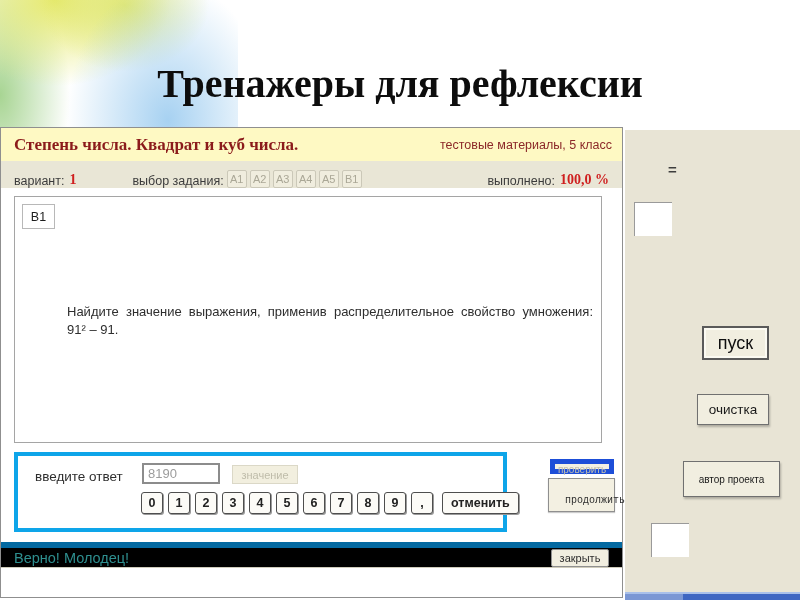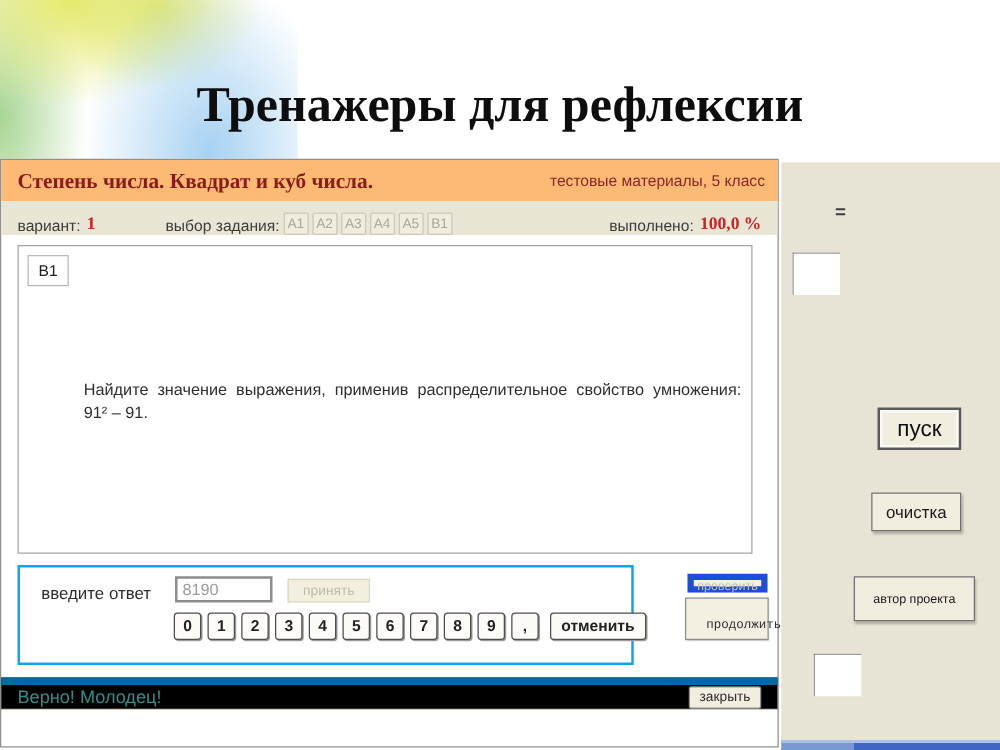--- a/index.html
+++ b/index.html
@@ -19,21 +19,21 @@
   }
 
   .title { position:absolute; top:60px; left:0; width:800px; text-align:center;
            font-family:"Liberation Serif",serif; font-weight:bold; font-size:40px; color:#0d0d0d; }
 
   
   .app { position:absolute; left:0; top:127px; width:623px; height:471px;
          background:#fff; border:1px solid #8f8f8f; }
 
   .app-header { display:flex; justify-content:space-between; align-items:center;
-                height:33px; padding:0 10px 0 13px; background:#fdba74; }
+                height:33px; padding:0 10px 0 13px; background:#fef9c3; }
   .app-title { font-family:"Liberation Serif",serif; font-weight:bold; font-size:17px; color:#8b1b1b; }
   .app-subtitle { font-size:12.5px; color:#8b2828; }
 
   .app-toolbar { display:flex; align-items:flex-end; height:27px; background:#e9e6d6;
                  padding:0 13px; font-size:12.5px; color:#3c3c3c; }
   .red-val { color:#cf1f1f; font-family:"Liberation Serif",serif; font-weight:bold;
              font-size:14px; margin-left:5px; }
   .task-select-label { margin-left:56px; }
   .task-btn { display:inline-flex; align-items:center; justify-content:center;
               width:20px; height:18px; margin-left:3px; background:#f0edde;
@@ -45,21 +45,21 @@
                 border:1px solid #a5a5a5; background:#fff; }
   .task-tab { position:absolute; left:7px; top:7px; width:33px; height:25px;
               border:1px solid #b8b8b8; display:flex; align-items:center; justify-content:center;
               font-size:12.5px; color:#1c1c1c; background:#fff; }
   .task-text { position:absolute; left:52px; right:8px; top:106px;
                font-size:13px; color:#2e2e2e; line-height:17px; }
   .task-line1 { text-align:justify; text-align-last:justify; }
   .task-line2 { margin-top:1px; }
 
   .input-panel { position:absolute; left:13px; top:324px; width:493px; height:80px;
-                 border:2px solid #0ea5e9; background:#fff;padding-left:40px; }
+                 border:4px solid #0ea5e9; background:#fff;padding-left:40px; }
   .answer-label { position:absolute; left:17px; top:13px; font-size:13.5px; color:#2e2e2e; }
   .answer-input { position:absolute; left:124px; top:7px; width:78px; height:21px;
                   border:2px solid #8c8c8c; font-size:13px; color:#9c9c9c; padding:0 4px;
                   font-family:inherit; background:#fff; }
   .accept-btn { position:absolute; left:214px; top:9px; width:66px; height:19px;
                 background:#f2efdf; border:1px solid #dbd8c7; color:#bfbcaa; font-size:11px; }
   .keypad { position:absolute; left:123px; top:36px; display:flex; gap:5px; }
   .key { min-width:22px; height:22px; background:#fcfbf7; border:1px solid #4e4e4e;
          border-radius:3px; box-shadow:1px 1px 0 #9a9a9a; font-size:12.5px; font-weight:bold;
          color:#222; padding:0; }
@@ -133,21 +133,21 @@
       <div class="task-tab">B1</div>
       <div class="task-text">
         <div class="task-line1">Найдите значение выражения, применив распределительное свойство умножения:</div>
         <div class="task-line2">91² – 91.</div>
       </div>
     </div>
 
     <div class="input-panel">
       <span class="answer-label">введите ответ</span>
       <input class="answer-input" value="8190" style="">
-      <button class="accept-btn">принять</button>
+      <button class="accept-btn">значение</button>
       <div class="keypad">
         <button class="key">0</button>
         <button class="key">1</button>
         <button class="key">2</button>
         <button class="key">3</button>
         <button class="key">4</button>
         <button class="key">5</button>
         <button class="key">6</button>
         <button class="key">7</button>
         <button class="key">8</button>

